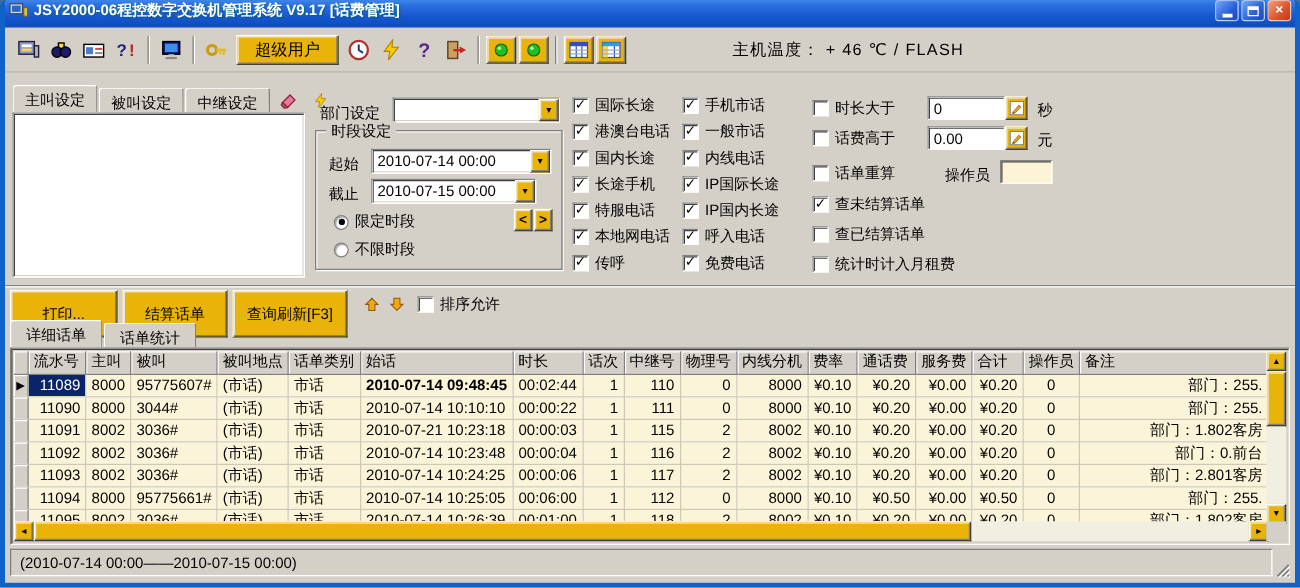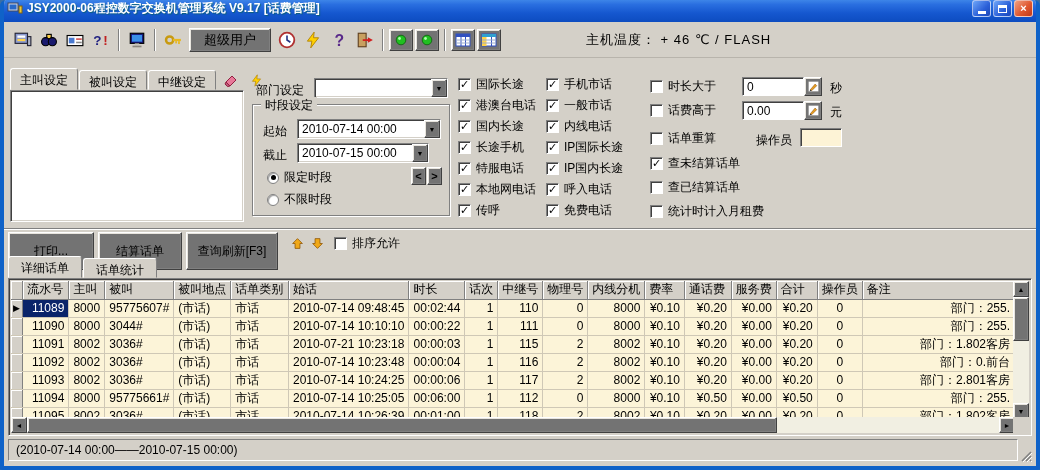--- a/index.html
+++ b/index.html
@@ -10,21 +10,21 @@
   .titlebar{height:22px;background:linear-gradient(180deg,#3d85e8 0%,#2a6fe0 20%,#1557cf 60%,#0d4cc0 100%);display:flex;padding:0 3px;gap:4px}
   .title-text{color:#fff;font-weight:bold;font-size:12px;white-space:nowrap;overflow:hidden;text-shadow:1px 1px 1px #0638;flex:1}
   .title-buttons{display:flex;gap:2px;margin-left:auto}
   .tbtn{width:19px;height:17px;border-radius:3px;display:flex;align-items:center;justify-content:center;border:1px solid rgba(255,255,255,.6);color:#fff;font-size:11px;font-weight:bold;line-height:1;cursor:default}
   .tbtn.blue{background:linear-gradient(135deg,#6ea6f8,#2a5fd8 60%,#1c48b8)}
   .tbtn.red{background:linear-gradient(135deg,#f0a080,#e05830 55%,#c03818)}
   .min-glyph{display:block;width:8px;height:3px;background:#fff;margin-top:8px}
   .max-glyph{display:block;width:9px;height:8px;border:1px solid #fff;border-top-width:3px}
   
   .sunken{border:1px solid;border-color:#808080 #fff #fff #808080;box-shadow:inset 1px 1px 0 #404040,inset -1px -1px 0 #d4d0c8}
-  .raised{background:#737373;border:1px solid;border-color:#fff #404040 #404040 #fff;box-shadow:inset -1px -1px 0 #808080,inset 1px 1px 0 #e8e5de}
+  .raised{background:#eab308;border:1px solid;border-color:#fff #404040 #404040 #fff;box-shadow:inset -1px -1px 0 #808080,inset 1px 1px 0 #e8e5de}
   .groove-line{height:2px;border-top:1px solid #808080;border-bottom:1px solid #fff}
   
   .toolbar{position:absolute;top:0;left:0;right:0;height:36px;display:flex;align-items:center;padding:2px 6px;border-bottom:1px solid #b8b4ac}
   .ticon{width:26px;height:26px;display:flex;align-items:center;justify-content:center}
   .tsep{width:2px;height:22px;border-left:1px solid #808080;border-right:1px solid #fff;margin:0 4px}
   .super-user{height:24px;padding:0 14px;margin:0 3px;display:flex;align-items:center;font-size:13px}
   .led-btn{width:24px;height:22px;display:flex;align-items:center;justify-content:center;margin:0 1px}
   .temp-label{margin-left:84px;white-space:nowrap;font-size:13px;letter-spacing:1px}
   
   .body-area{position:absolute;top:22px;left:0;right:0;bottom:0}
@@ -479,21 +479,21 @@
               </tr>
             </thead>
             <tbody>
               <tr>
                 <td class="marker">▶</td>
                 <td class="sel" style="text-align: right;">11089</td>
                 <td style="text-align: left;">8000</td>
                 <td style="text-align: left;">95775607#</td>
                 <td style="text-align: left;">(市话)</td>
                 <td style="text-align: left;">市话</td>
-                <td style="text-align: right;">2010-07-14 09:48:45</td>
+                <td style="text-align: right; font-weight: bold;">2010-07-14 09:48:45</td>
                 <td style="text-align: right;">00:02:44</td>
                 <td style="text-align: right;">1</td>
                 <td style="text-align: right;">110</td>
                 <td style="text-align: right;">0</td>
                 <td style="text-align: right;">8000</td>
                 <td style="text-align: right;">¥0.10</td>
                 <td style="text-align: right;">¥0.20</td>
                 <td style="text-align: right;">¥0.00</td>
                 <td style="text-align: right;">¥0.20</td>
                 <td style="text-align: center;">0</td>

